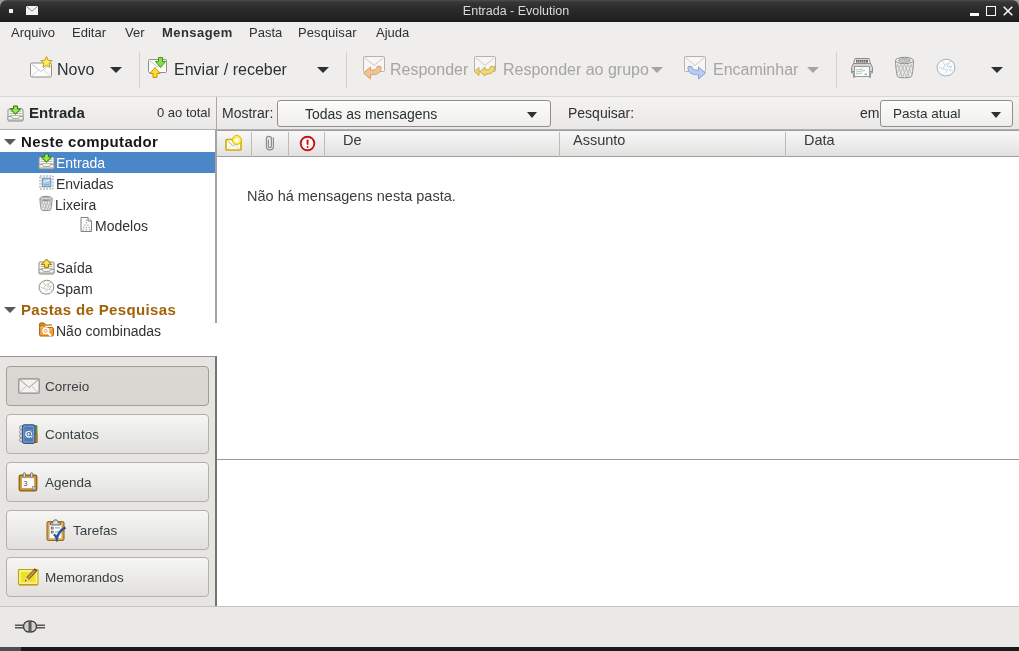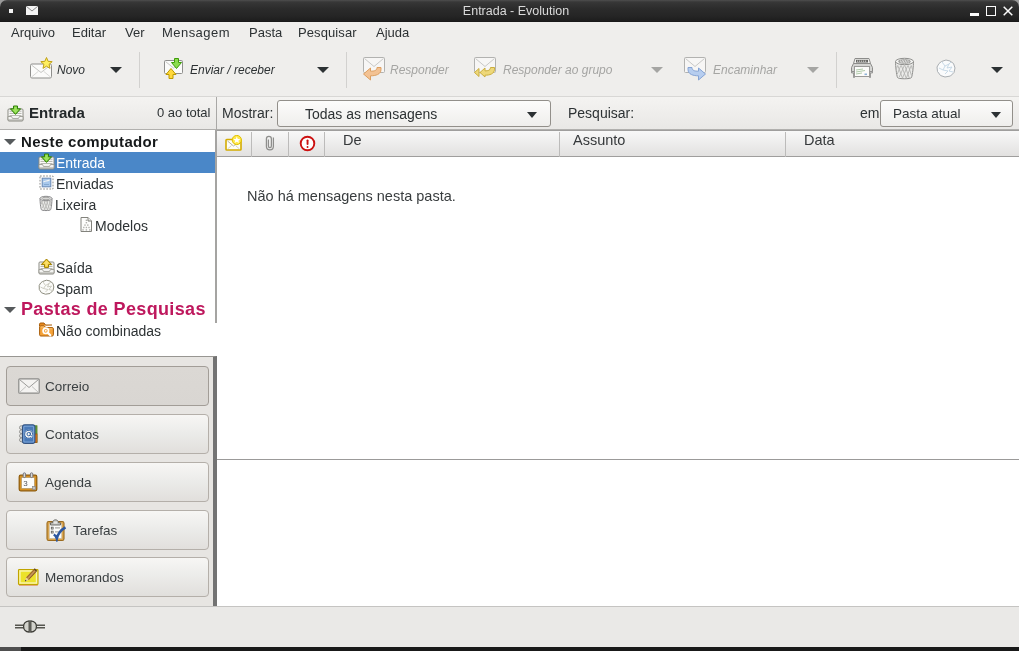--- a/index.html
+++ b/index.html
@@ -18,41 +18,41 @@
 #tb-min { position:absolute; left:970px; top:13px; width:9px; height:2.5px; background:#fbfbfb; }
 #tb-max { position:absolute; left:986px; top:5.5px; width:10px; height:10px; border:1.8px solid #fbfbfb; }
 #tb-close { position:absolute; left:1003px; top:6px; width:10px; height:10px; }
 
 
 #menubar { position:absolute; top:22px; left:0; width:1019px; height:22px; background:#efeeec; }
 #menubar .mi { position:absolute; top:3px; color:#2c3133; }
 
 
 
-#toolbar { position:absolute; top:44px; left:0; width:1019px; height:52px; background:#efeeec; font-size:12px;font-style:italic; }
+#toolbar { position:absolute; top:44px; left:0; width:1019px; height:52px; background:#efeeec; font-size:16px; }
 .tsep { position:absolute; top:8px; width:1px; height:36px; background:#d2d1cf; }
 .tbtn { position:absolute; top:0; height:52px; display:flex; align-items:center; color:#2c3133; }
 .tbtn.dis { color:#a5a5a3; }
 .tarrow { width:0; height:0; border-left:6px solid transparent; border-right:6px solid transparent; border-top:6.5px solid #2c3133; }
 
 
 #filterbar { position:absolute; top:96px; left:0; width:1019px; height:34px; font-size:14px;
   background:linear-gradient(#f4f3f1,#e9e8e6); border-top:1px solid #d8d7d5; border-bottom:1px solid #b1b0ae; }
 #fb-vsep { position:absolute; left:216px; top:0; width:1px; height:33px; background:#a9a8a6; }
 .combo { position:absolute; top:3px; height:27px; border:1px solid #928f8a; border-radius:3px;
   background:linear-gradient(#fcfcfb,#efeeec); }
 .combo .carrow { position:absolute; top:11px; width:0; height:0; border-left:5.5px solid transparent; border-right:5.5px solid transparent; border-top:6px solid #2c3133; }
 #searchbox { position:absolute; left:639px; top:3px; width:210px; height:27px; border:1px solid #928f8a; border-radius:3px; background:#fff; }
 
 
 #tree { position:absolute; top:130px; left:0; width:217px; height:193px; background:#fff; border-right:2px solid #a5a4a2; }
 .trow { position:absolute; left:0; width:215px; height:21px; display:flex; align-items:center; font-size:14px; }
 .trow .lbl { padding-left:1px; }
 .texp { position:absolute; left:4px; width:0; height:0; border-left:6px solid transparent; border-right:6px solid transparent; border-top:6.5px solid #565a5c; }
-#switcher { position:absolute; top:356px; left:0; width:217px; height:250px; background:#e7e5e2; border-top:1px solid #989692; border-right:4px solid #737373; }
+#switcher { position:absolute; top:356px; left:0; width:217px; height:250px; background:#e7e5e2; border-top:1px solid #989692; border-right:2px solid #737373; }
 .swbtn { position:absolute; left:6px; width:203px; height:40px; border:1px solid #b4afa9; border-radius:4px;
   background:linear-gradient(#f7f6f4 0%, #ececea 45%, #e1dfdc 100%); display:flex; align-items:center; color:#3a3f41; font-size:13.5px; }
 .swbtn.active { background:linear-gradient(#dbd8d4, #d9d6d2); border-color:#a29d97; }
 .swbtn .sicon { margin-left:10px; margin-right:5px; width:23px; display:flex; justify-content:center; }
 
 
 #mlist { position:absolute; top:130px; left:217px; width:802px; height:476px; background:#fff; }
 #mhead { position:absolute; top:0; left:0; width:802px; height:27px;
   background:linear-gradient(#f8f8f8,#e2e1e0); border-top:1px solid #9f9e9d; border-bottom:1px solid #9f9e9d; }
 .hcell { position:absolute; top:1px; height:25px; border-right:1px solid #bcbbba; display:flex; }
@@ -79,39 +79,39 @@
   <div id="tb-max"></div>
   <svg id="tb-close" width="10" height="10" viewBox="0 0 10 10">
       <path d="M0.7 0.7 L9.3 9.3 M9.3 0.7 L0.7 9.3" stroke="#fbfbfb" stroke-width="1.5"></path>
     </svg>
 </div>
 
 <div id="menubar">
   <div class="mi" style="left:11px;">Arquivo</div>
   <div class="mi" style="left:72px;">Editar</div>
   <div class="mi" style="left:125px;">Ver</div>
-  <div class="mi" style="left:162px; letter-spacing:0.45px;">Mensagem</div>
+  <div class="mi" style="left:162px; letter-spacing:0.45px;font-weight:bold;">Mensagem</div>
   <div class="mi" style="left:249px;">Pasta</div>
   <div class="mi" style="left:298px; letter-spacing:0.1px;">Pesquisar</div>
   <div class="mi" style="left:376px;">Ajuda</div>
 </div>
 
 <div id="toolbar">
   <div class="tbtn" style="left:28.5px;">
       <span id="ic-novo"><svg width="24" height="24" viewBox="0 0 24 24">
           <rect x="1.5" y="7" width="21" height="14" rx="1.5" fill="#fbfbfa" stroke="#8f8f8d"></rect>
           <path d="M2.5 8 L12 15.5 L21.5 8" fill="none" stroke="#c6c6c4"></path>
           <path d="M2.5 20 L9.5 14.2 M21.5 20 L14.5 14.2" fill="none" stroke="#d8d8d6"></path>
           <path d="M17.5 0.5 L19.1 4.3 L23.2 4.65 L20.07 7.33 L21.0 11.35 L17.5 9.2 L13.97 11.35 L14.93 7.33 L11.8 4.65 L15.9 4.3 Z" fill="#ffef60" stroke="#c0a016"></path>
         </svg></span>
       <span style="margin-left:4.5px;">Novo</span>
     </div>
   <div class="tarrow abs" style="left:110px; top:22.5px;"></div>
   <div class="tsep" style="left:139px;"></div>
-  <div class="tbtn" style="left:162px;justify-content:center;">
+  <div class="tbtn" style="left:146px;justify-content:center;">
       <span id="ic-sendrecv"><svg width="22" height="22" viewBox="0 0 22 22">
           <rect x="2.5" y="2.5" width="18" height="13" rx="1" fill="#fbfbfa" stroke="#8f8f8d"></rect>
           <path d="M3.5 3.5 L11.5 10 L19.5 3.5" fill="none" stroke="#c6c6c4"></path>
           <path d="M12.5 0.5 L16.5 0.5 L16.5 4.5 L19.5 4.5 L14.5 10.5 L9.5 4.5 L12.5 4.5 Z" fill="#8bdb4e" stroke="#3f9c0a"></path>
           <path d="M7 20.5 L11 20.5 L11 16.5 L14 16.5 L9 10.5 L4 16.5 L7 16.5 Z" fill="#ffd83d" stroke="#bd9a00"></path>
         </svg></span>
       <span style="margin-left:6px;">Enviar / receber</span>
     </div>
   <div class="tarrow abs" style="left:317px; top:22.5px;"></div>
   <div class="tsep" style="left:346px;"></div>
@@ -265,21 +265,21 @@
     </div>
   <div class="trow" style="top:148px;">
       <span style="margin-left:38px;" id="ic-spam"><svg width="17" height="17" viewBox="0 0 17 17">
           <path d="M4.5 2.5 L8.5 1.2 L12 2 L15 4.5 L15.8 8 L15 11.5 L12 14.5 L7.5 15.2 L3.5 13.8 L1.3 10.5 L1.2 6.5 L2.6 4 Z" fill="#fcfcfa" stroke="#8e8e80"></path>
           <path d="M5 3 L7.5 6.5 L11 4.5 L9.5 8 L13.5 7 L11 10.5 L14.5 11.5 M7.5 6.5 L5.5 9.5 L10 10.5 L7.5 13 M5.5 9.5 L2.5 8 M11 4.5 L13 2.8" stroke="#c6c6ba" fill="none" stroke-width="0.9"></path>
         </svg></span>
       <span class="lbl">Spam</span>
     </div>
   <div class="trow" style="top:169px;">
       <i class="texp" style="top:8px;"></i>
-      <b class="lbl" style="margin-left:20px; color:#be185d; font-size:18px; letter-spacing:0.35px;">Pastas de Pesquisas</b>
+      <b class="lbl" style="margin-left:20px; color:#a16207; font-size:15px; letter-spacing:0.35px;">Pastas de Pesquisas</b>
     </div>
   <div class="trow" style="top:190px;">
       <span style="margin-left:38px;" id="ic-sfolder"><svg width="17" height="17" viewBox="0 0 17 17">
           <path d="M1.5 5 L1.5 3.2 C1.5 2.5 2 2 2.7 2 L6 2 L7.5 4 L14 4" fill="#e8891c" stroke="#a85c08"></path>
           <path d="M2.8 4.8 L6.2 4.8 L7.8 6.6 L14.2 6.6 C14.9 6.6 15.4 7.1 15.4 7.8 L15.4 13.8 C15.4 14.5 14.9 15 14.2 15 L2.8 15 C2.1 15 1.6 14.5 1.6 13.8 L1.6 6 C1.6 5.3 2.1 4.8 2.8 4.8 Z" fill="#f5a339" stroke="#a85c08"></path>
           <path d="M2.6 6 L6 6 L7.6 7.8 L14.4 7.8" fill="none" stroke="#fbc97e" stroke-width="0.9"></path>
           <circle cx="7.8" cy="9.8" r="2.7" fill="none" stroke="#ffffff" stroke-width="1.7"></circle>
           <path d="M9.8 11.8 L12.3 14.3" stroke="#ffffff" stroke-width="2.2" stroke-linecap="round"></path>
           <path d="M7.8 8.7 L8.9 9.8 L7.8 10.9 L6.7 9.8 Z" fill="#ffffff"></path>
         </svg></span>

